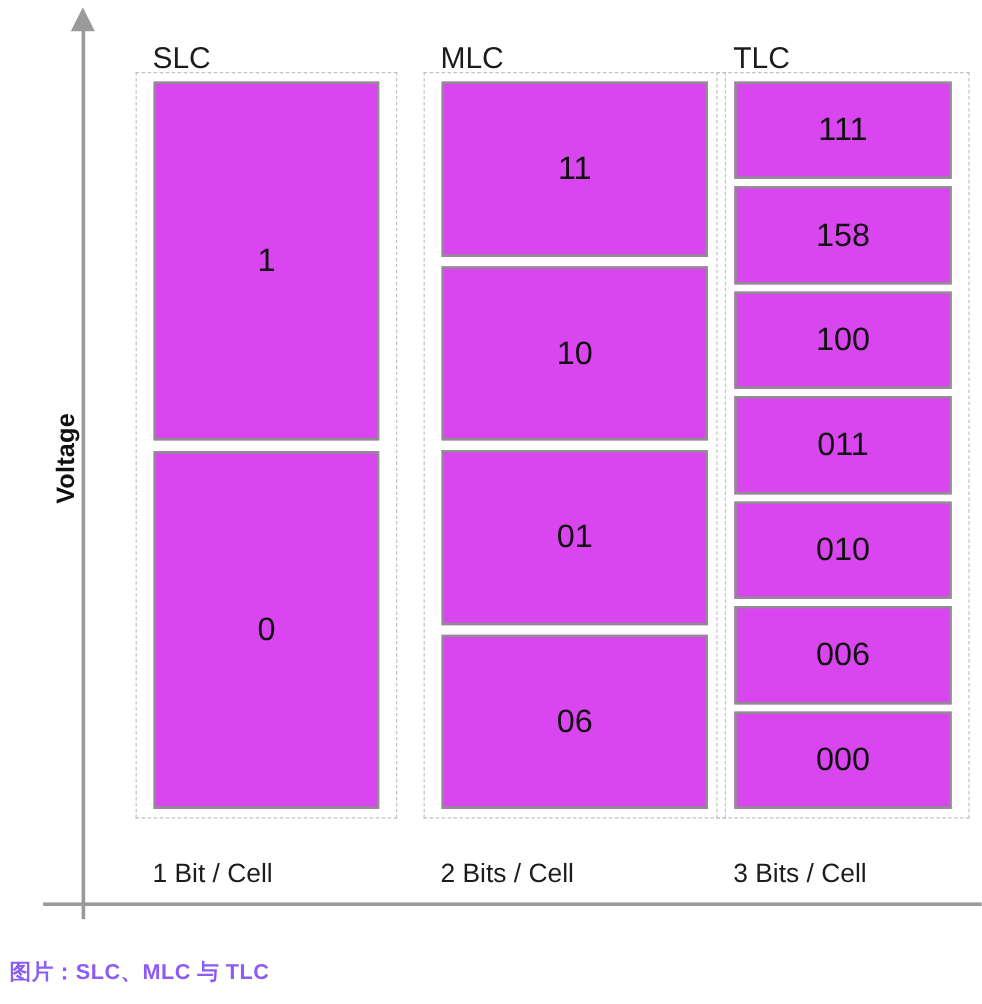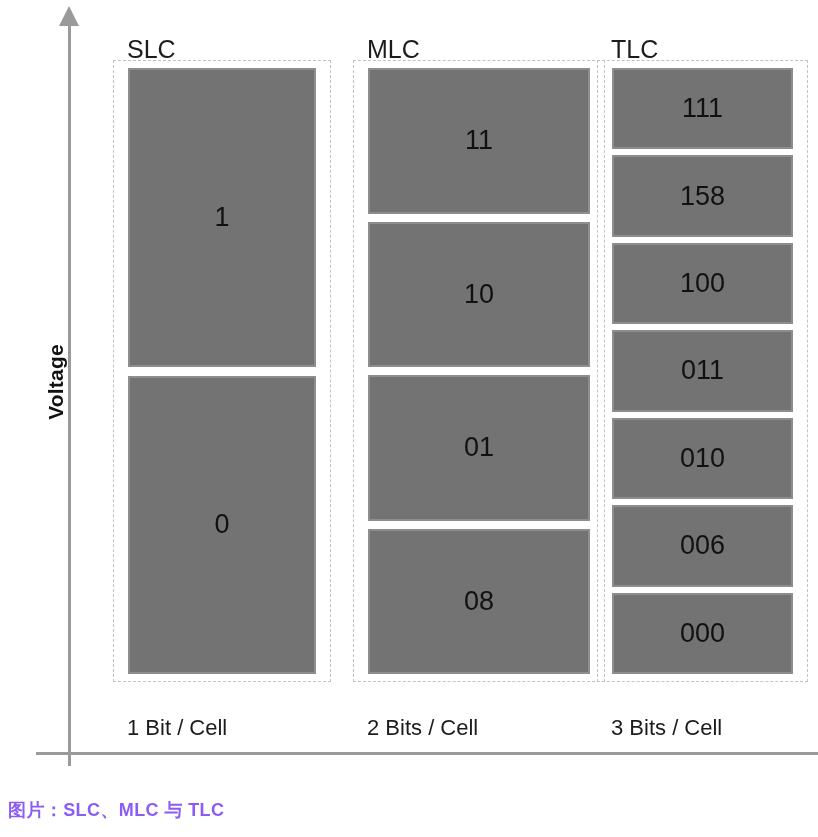--- a/index.html
+++ b/index.html
@@ -82,21 +82,21 @@
     left: 0;
     border: 1.6px dashed #c2c2c2;
     box-sizing: border-box;
     display: flex;
     flex-direction: column;
     padding: 7px 14px;
     height: 622px;
   }
   .cell-box {
     border: 2px solid #8e8e8e;
-    background: #737373;
+    background: #d946ef;
     box-sizing: border-box;
     display: flex;
     align-items: center;
     justify-content: center;
     font-size: 27px;
     font-weight: 400;
     color: #111111;
     flex: 1 1 auto;
   }
   .col-footer {
@@ -151,21 +151,21 @@
     </div>
     <div class="col-footer">1 Bit / Cell</div>
   </div>
 
   <div class="column" id="col-mlc">
     <div class="col-title">MLC</div>
     <div class="cell-stack">
       <div class="cell-box">11</div>
       <div class="cell-box">10</div>
       <div class="cell-box">01</div>
-      <div class="cell-box">08</div>
+      <div class="cell-box">06</div>
     </div>
     <div class="col-footer">2 Bits / Cell</div>
   </div>
 
   <div class="column" id="col-tlc">
     <div class="col-title">TLC</div>
     <div class="cell-stack">
       <div class="cell-box">111</div>
       <div class="cell-box">158</div>
       <div class="cell-box">100</div>

